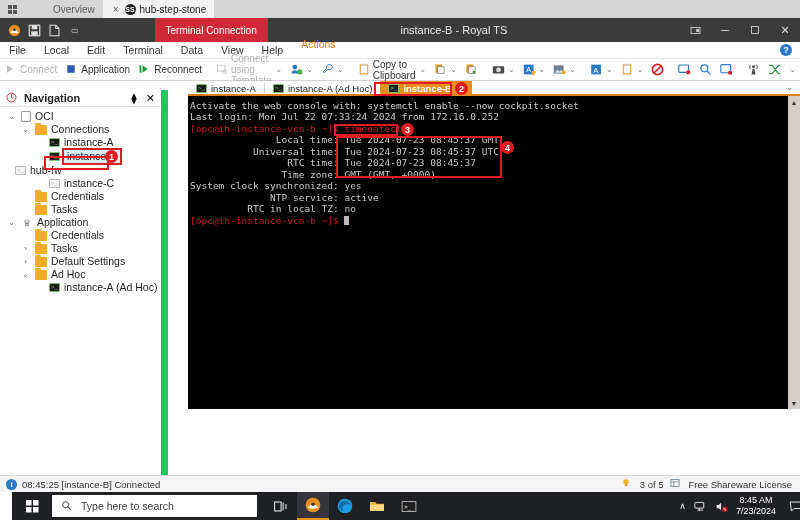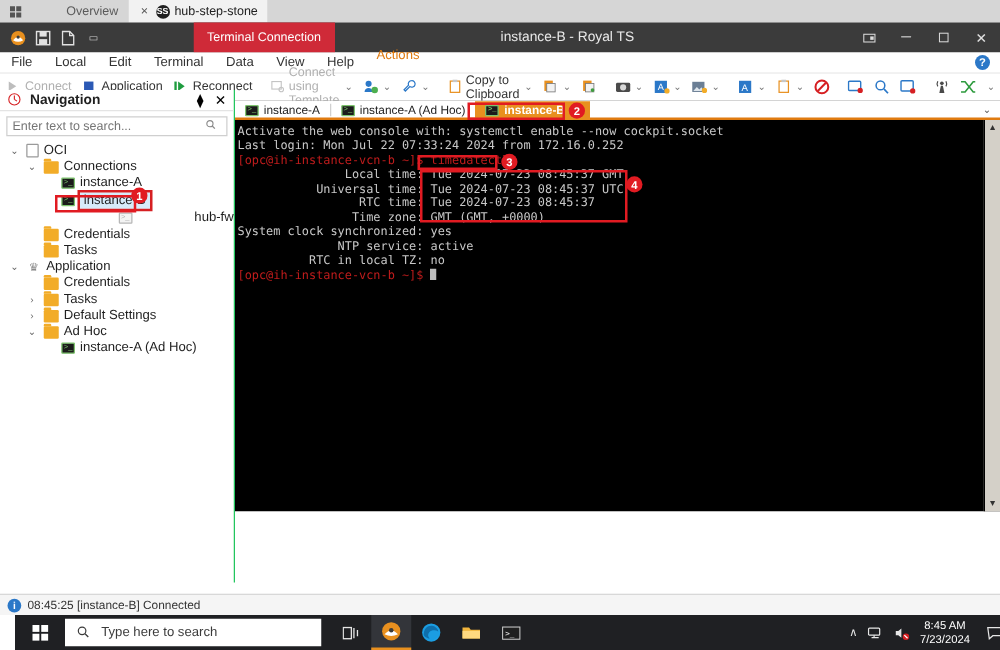--- a/index.html
+++ b/index.html
@@ -86,22 +86,22 @@
     display: flex; align-items: center; font-size: 10px; color: #333;
   }
   .rb { display: flex; align-items: center; gap: 3px; padding: 0 4px; height: 22px; }
   .rb.dim { color: #b0b0b0; }
   .rb-sep { width: 1px; height: 15px; background: #dcdcdc; margin: 0 3px; }
   .rb-caret { font-size: 8px; color: #777; }
   .ico { width: 13px; height: 13px; display: inline-block; vertical-align: middle; }
 
   
   .nav {
-    position: absolute; left: 0; top: 72px; width: 188px; height: 394px;
-    background: #ffffff; border-right: 1px solid #22c55e;
+    position: absolute; left: 0; top: 90px; width: 168px; height: 394px;
+    background: #ffffff; border-right: 7px solid #22c55e;
   }
   .nav-head {
     height: 17px; display: flex; align-items: center; gap: 5px;
     padding: 0 6px; border-bottom: 1px solid #e4e4e4;
   }
   .nav-title { font-weight: bold; font-size: 11px; color: #1f1f1f; }
   .nav-head-actions { margin-left: auto; display: flex; gap: 9px; align-items: center; }
   .nav-search {
     margin: 4px 5px 2px 5px; height: 16px;
     border: 1px solid #cfcfcf; background: #fff;
@@ -503,29 +503,20 @@
           <line x1="8" y1="8" x2="8" y2="3.5" stroke="#d61f22" stroke-width="1.3"></line>
           <line x1="8" y1="8" x2="11" y2="10" stroke="#d61f22" stroke-width="1.3"></line>
         </svg>
       </span>
       <span class="nav-title">Navigation</span>
       <span class="nav-head-actions">
         <span>⧫</span>
         <span>✕</span>
       </span>
     </div>
-    <div class="nav-search">
-      <input type="text" placeholder="Enter text to search..." style="">
-      <span class="ico">
-        <svg viewBox="0 0 16 16" width="9" height="9">
-          <circle cx="7" cy="7" r="4.4" fill="none" stroke="#8a8a8a" stroke-width="1.6"></circle>
-          <line x1="10.3" y1="10.3" x2="14" y2="14" stroke="#8a8a8a" stroke-width="1.8"></line>
-        </svg>
-      </span>
-    </div>
     <div class="tree" id="tree">
         <div class="trow" style="padding-left: 6px;">
           <span class="tw">⌄</span>
           <span class="doc-ico"></span>
           <span class="tlabel">OCI</span>
         </div>
         <div class="trow" style="padding-left: 20px;">
           <span class="tw">⌄</span>
           <span class="folder"></span>
           <span class="tlabel">Connections</span>
@@ -533,24 +524,29 @@
         <div class="trow" style="padding-left: 34px;">
           <span class="tw"></span>
           <span class="term-ico">&gt;_</span>
           <span class="tlabel">instance-A</span>
         </div>
         <div class="trow" style="padding-left: 34px; height: 15px;">
           <span class="tw"></span>
           <span class="term-ico">&gt;_</span>
           <span class="tlabel sel-box" style="padding: 0px 3px;">instance-B</span>
         </div>
-        <div class="trow" style="padding-left: 34px; justify-content: space-between;">
+        <div class="trow" style="">
           <span class="tw"></span>
           <span class="term-ico grey">&gt;_</span>
           <span class="tlabel">hub-fw</span>
+        </div>
+        <div class="trow" style="padding-left: 34px;">
+          <span class="tw"></span>
+          <span class="term-ico grey">&gt;_</span>
+          <span class="tlabel">instance-C</span>
         </div>
         <div class="trow" style="padding-left: 20px;">
           <span class="tw"></span>
           <span class="folder"></span>
           <span class="tlabel">Credentials</span>
         </div>
         <div class="trow" style="padding-left: 20px;">
           <span class="tw"></span>
           <span class="folder"></span>
           <span class="tlabel">Tasks</span>
@@ -624,20 +620,37 @@
   <div class="hl" style="left:334px; top:124px; width:64px; height:12px;"></div>
   <div class="badge" style="left:401px; top:123px;">3</div>
 
   <div class="hl" style="left:336px; top:136px; width:166px; height:42px;"></div>
   <div class="badge" style="left:501px; top:141px;">4</div>
 
   <div class="statusbar">
     <div class="sb-left">
       <span class="info-dot">i</span>
       <span>08:45:25 [instance-B] Connected</span>
+    </div>
+    <div class="sb-right">
+      <span class="ico">
+        <svg viewBox="0 0 16 16" width="10" height="10">
+          <circle cx="8" cy="6" r="4.2" fill="#f2ac28"></circle>
+          <rect x="6" y="10" width="4" height="3" fill="#c98f1a"></rect>
+        </svg>
+      </span>
+      <span>3 of 5</span>
+      <span class="ico">
+        <svg viewBox="0 0 16 16" width="10" height="10">
+          <rect x="1.5" y="2.5" width="13" height="11" fill="none" stroke="#6b7f95" stroke-width="1.3"></rect>
+          <line x1="1.5" y1="6" x2="14.5" y2="6" stroke="#6b7f95" stroke-width="1.1"></line>
+          <line x1="6" y1="6" x2="6" y2="13.5" stroke="#6b7f95" stroke-width="1.1"></line>
+        </svg>
+      </span>
+      <span>Free Shareware License</span>
     </div>
   </div>
 
   <div class="taskbar">
     <div class="tb-start">
       <span class="start-glyph"></span>
     </div>
     <div class="tb-search">
       <span class="ico">
         <svg viewBox="0 0 16 16" width="11" height="11">

